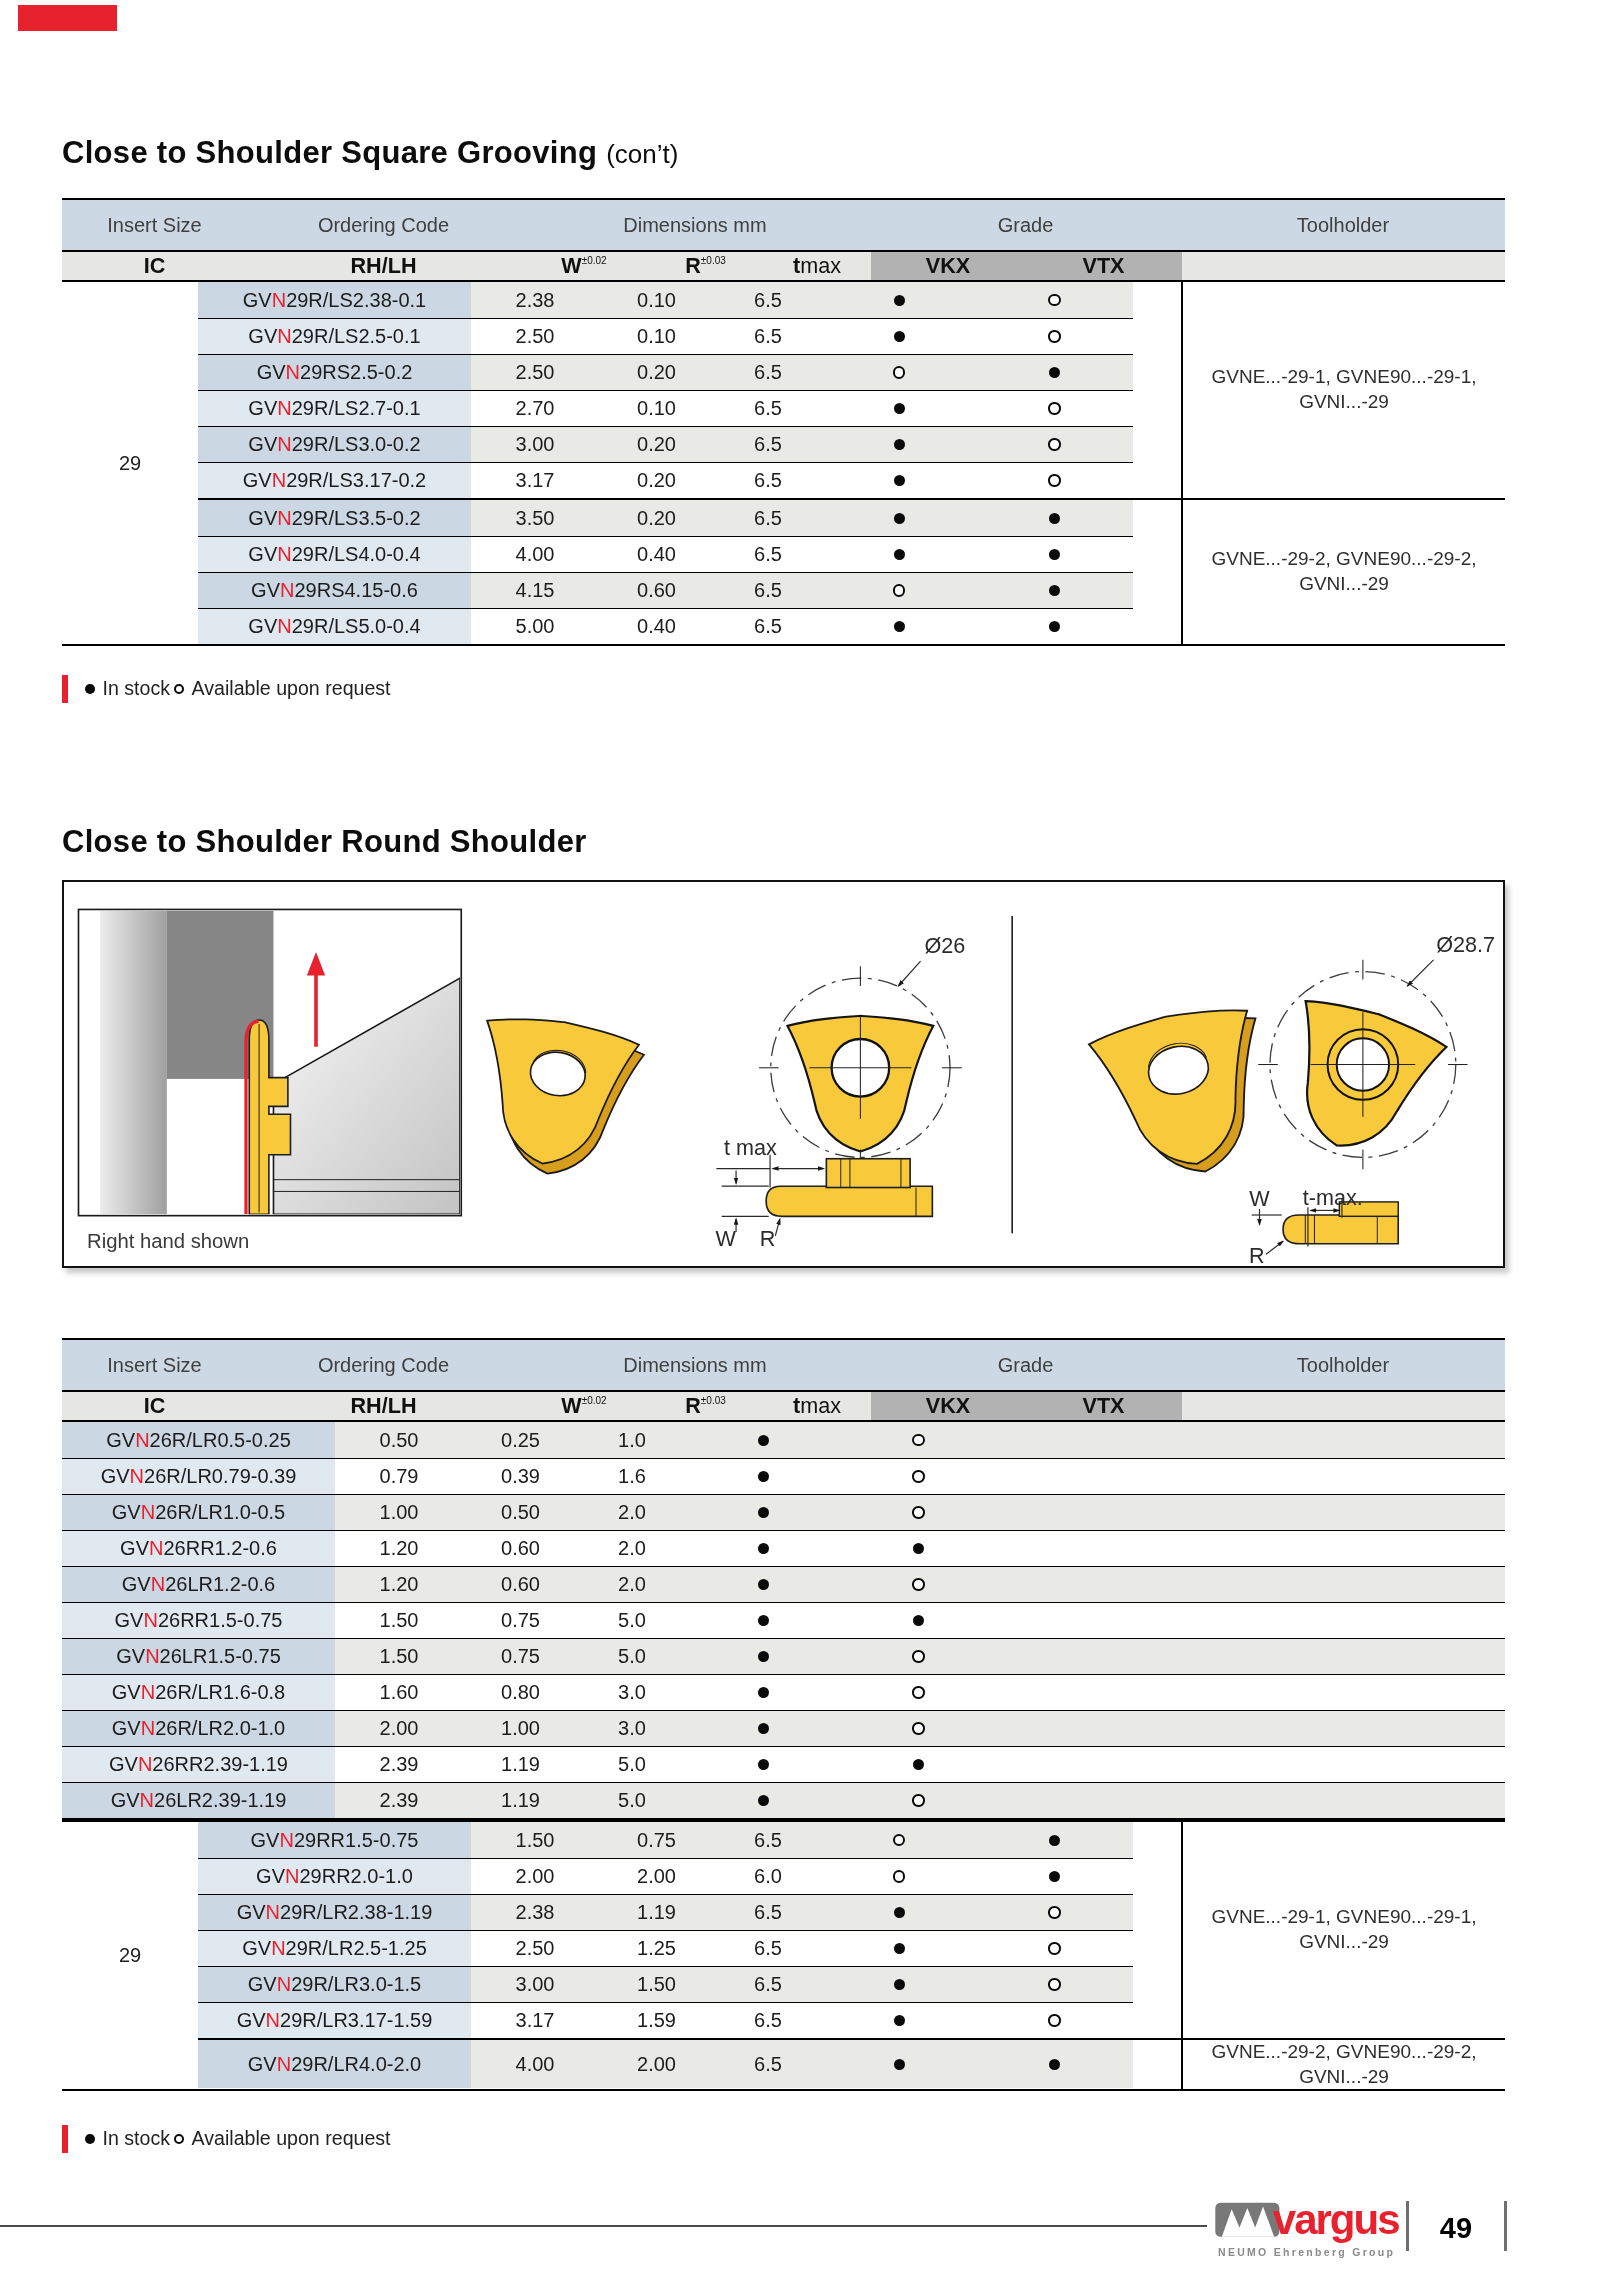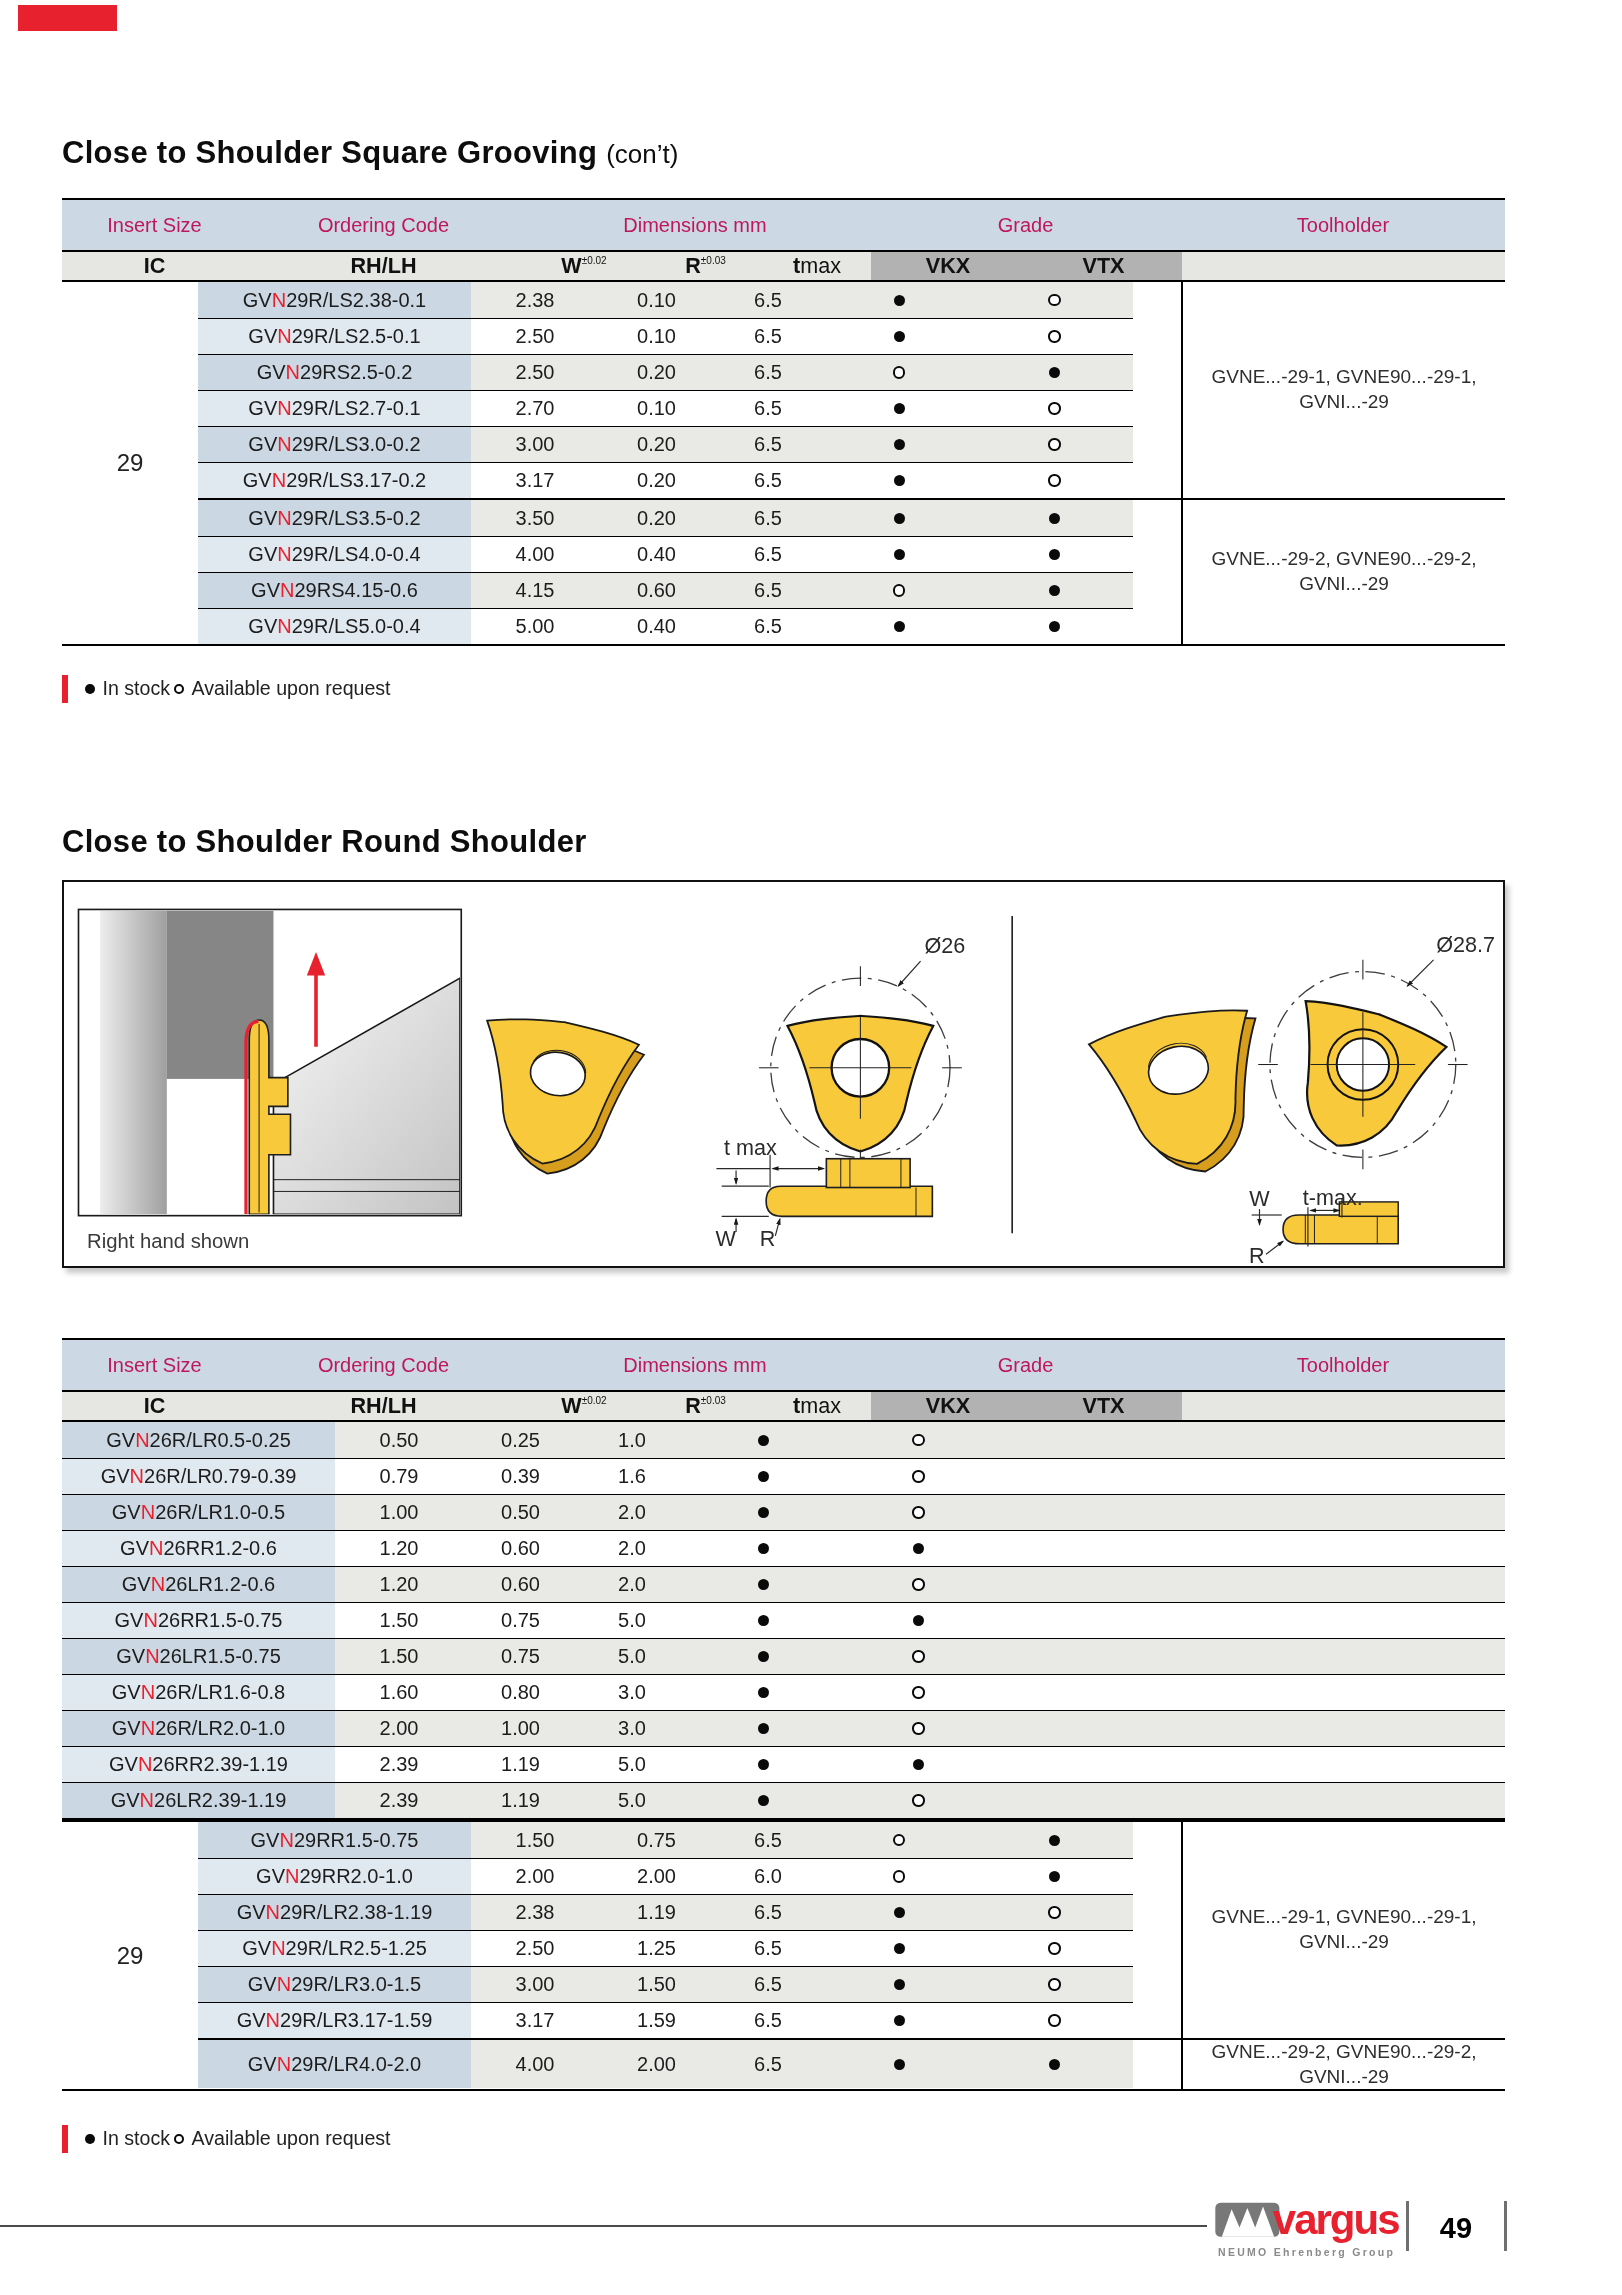--- a/index.html
+++ b/index.html
@@ -7,29 +7,29 @@
   .page{position:relative;width:1623px;height:2295px;background:#ffffff;
         font-family:"Liberation Sans",sans-serif;color:#1c1c1c;overflow:hidden;}
 
   .red-tab{position:absolute;left:18.3px;top:5.2px;width:99px;height:26px;background:#e8212e;}
 
   .sec-title{position:absolute;left:62px;font-size:31px;font-weight:bold;color:#0d0d0d;letter-spacing:0.3px;white-space:nowrap;}
   .sec-title .cont{font-weight:normal;font-size:26px;letter-spacing:0;}
 
   
   .tbl{position:absolute;left:62px;width:1443px;border-top:2.6px solid #000;border-bottom:2.6px solid #000;}
-  .hrow1{display:grid;grid-template-columns:185px 273px 350px 311px 324px;height:52px;background:#ccd8e3;border-bottom:2.6px solid #000;font-size:20px;color:#be185d;}
+  .hrow1{display:grid;grid-template-columns:185px 273px 350px 311px 324px;height:52px;background:#ccd8e3;border-bottom:2.6px solid #000;font-size:20px;color:#404040;}
   .hrow2{display:grid;grid-template-columns:185px 273px 128px 115px 108px 154px 157px 324px;height:30px;background:#e6e6e2;border-bottom:2.6px solid #000;font-size:21.6px;font-weight:bold;color:#111;}
   .hrow1>div,.hrow2>div{display:flex;align-items:center;justify-content:center;}
   .hrow2 .dark{background:#b2b2b2;}
   .hrow2 sup{font-size:10px;font-weight:normal;transform:translateY(-5.9px);margin-left:0;}
   .hrow2 .thin{font-weight:normal;}
 
   .sect{display:flex;}
-  .icc{width:185px;display:flex;align-items:center;justify-content:center;font-size:24px;color:#222;}
+  .icc{width:185px;display:flex;align-items:center;justify-content:center;font-size:20px;color:#222;}
   .main{flex:1;display:flex;flex-direction:column;}
   .grp{display:flex;gap:48px;}
   .grp+.grp{border-top:2px solid #000;}
   .rows{flex:1;display:flex;flex-direction:column;}
   .row{display:grid;grid-template-columns:273px 128px 115px 108px 154px 157px;height:36px;}
   .grp.tall .row{height:48px;}
   .row+.row{border-top:1.3px solid #000;}
   .row>div{display:flex;align-items:center;justify-content:center;font-size:20px;}
   .row:nth-child(odd){background:#e9e9e6;}
   .row:nth-child(even){background:#ffffff;}

